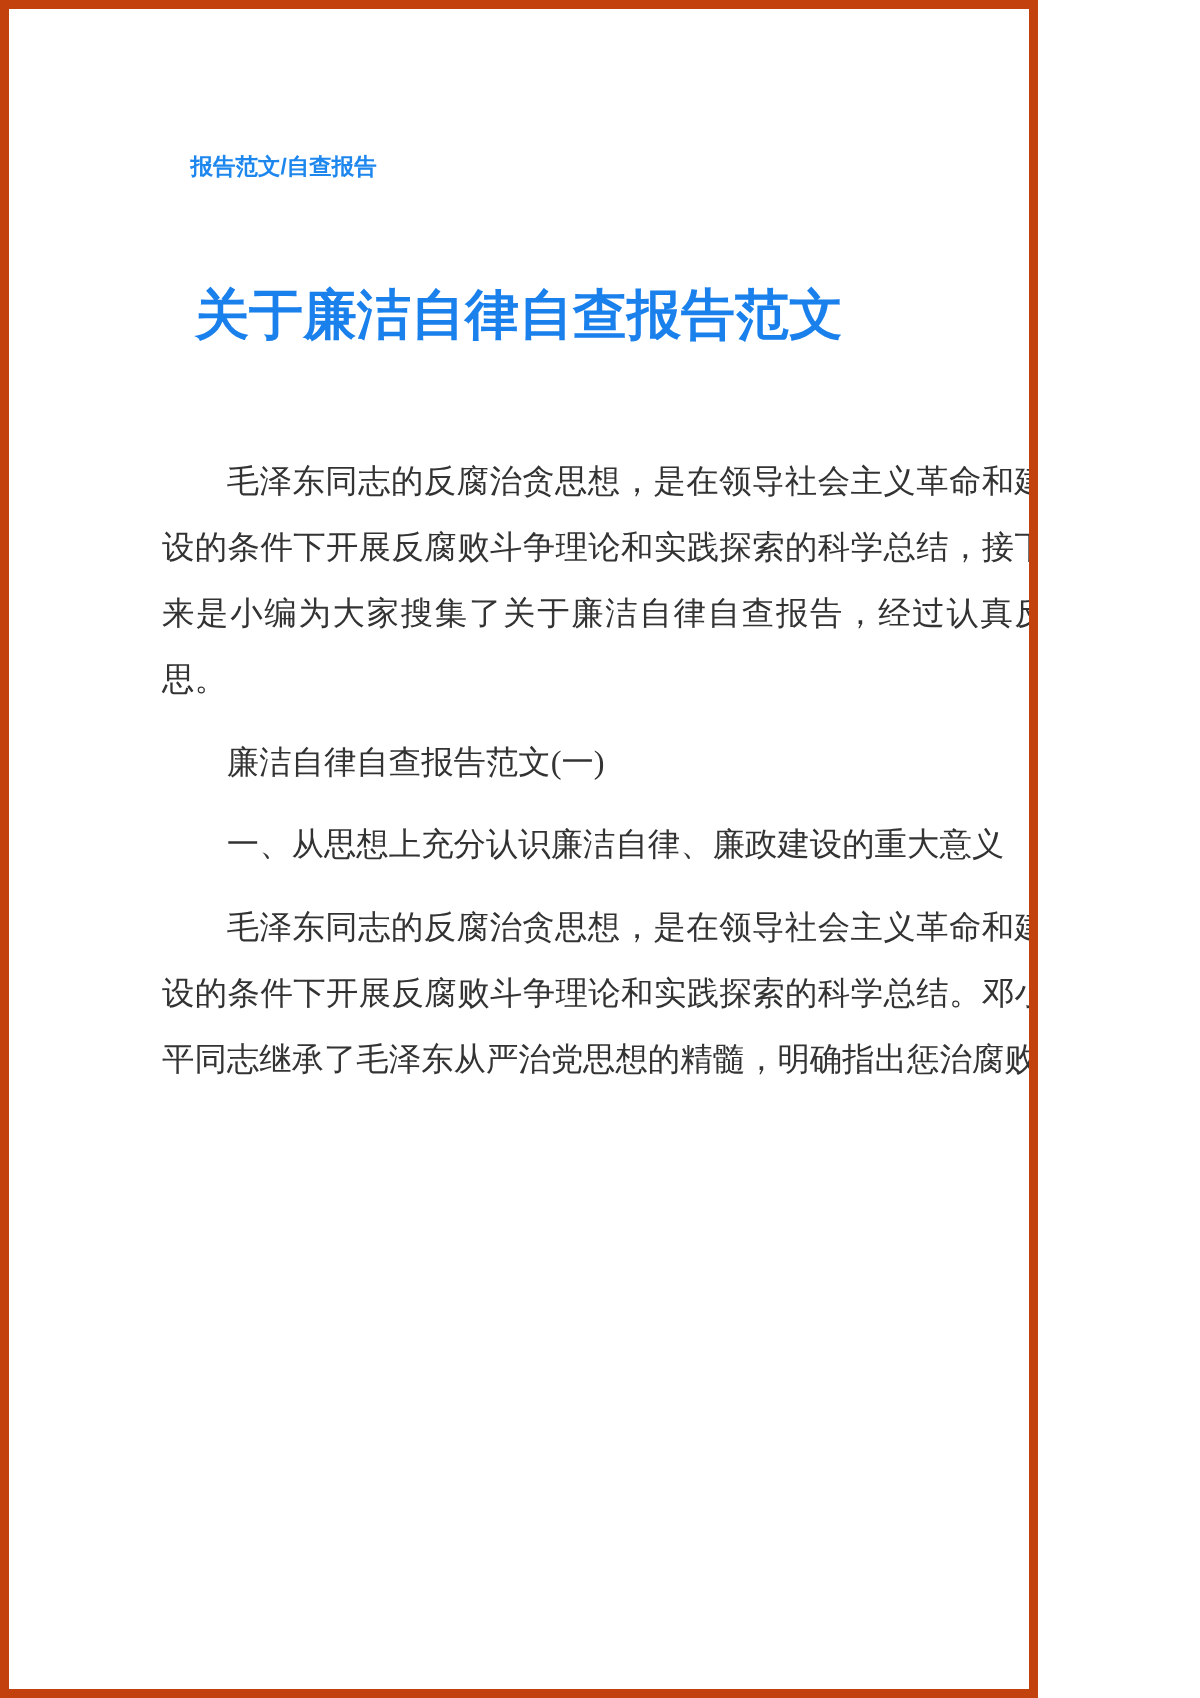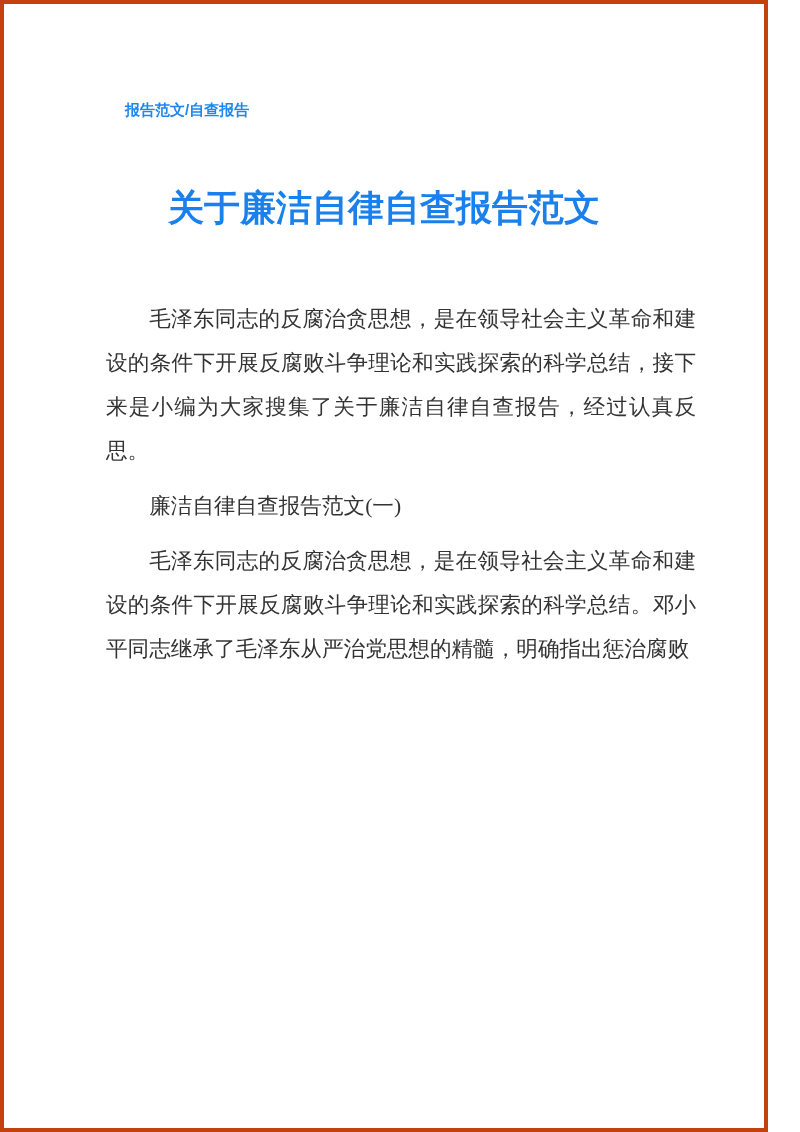--- a/index.html
+++ b/index.html
@@ -1,23 +1,23 @@
 <!DOCTYPE html>
 <html><head>
 <meta charset="utf-8">
 <style>
   html, body { margin: 0; padding: 0; background: #ffffff; }
 
   .page {
     position: relative;
-    width: 768px;
+    width: 692px;
     height: 1132px;
     box-sizing: border-box;
     background: #ffffff;
-    border: 4px solid #c2410c;
+    border: 6px solid #c2410c;
     overflow: hidden;
     font-family: "Liberation Serif", "DejaVu Serif", serif;
   }
 
   .breadcrumb {
     position: absolute;
     left: 121px;
     top: 96px;
     font-family: "Liberation Sans", "DejaVu Sans", sans-serif;
     font-size: 15px;
@@ -65,16 +65,17 @@
 
 <div class="page">
 
   <a class="breadcrumb">报告范文/自查报告</a>
 
   <h1 class="doc-title">关于廉洁自律自查报告范文</h1>
 
   <div class="article-body">
       <p>毛泽东同志的反腐治贪思想，是在领导社会主义革命和建设的条件下开展反腐败斗争理论和实践探索的科学总结，接下来是小编为大家搜集了关于廉洁自律自查报告，经过认真反思。</p>
       <p>廉洁自律自查报告范文(一)</p>
+      <p>一、从思想上充分认识廉洁自律、廉政建设的重大意义</p>
       <p>毛泽东同志的反腐治贪思想，是在领导社会主义革命和建设的条件下开展反腐败斗争理论和实践探索的科学总结。邓小平同志继承了毛泽东从严治党思想的精髓，明确指出惩治腐败</p>
     </div>
 
 </div>
 
 </body></html>

